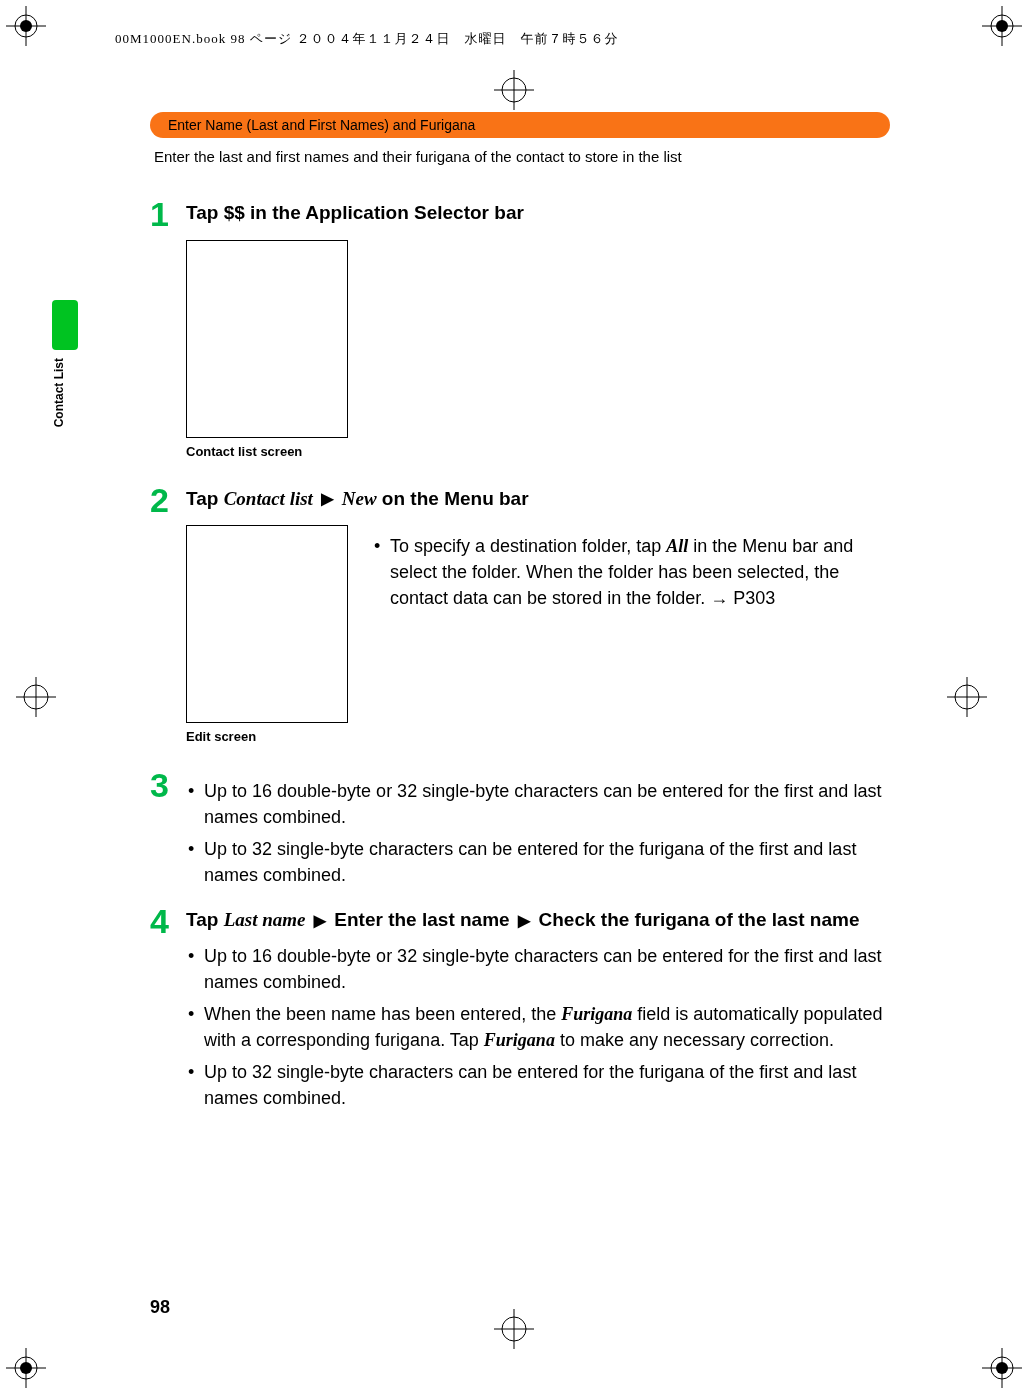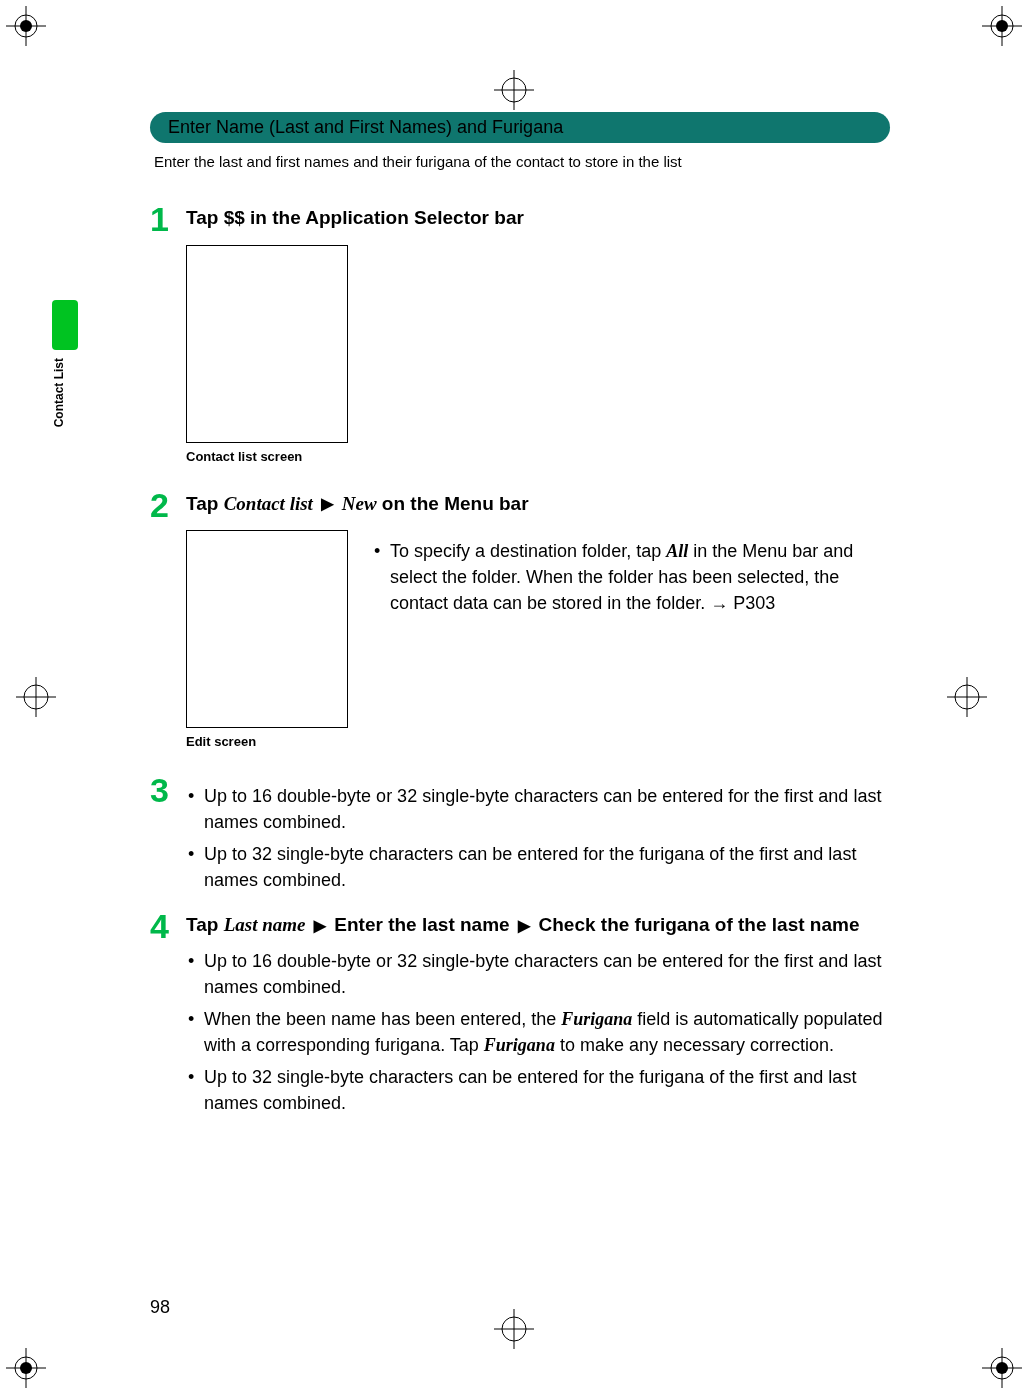--- a/index.html
+++ b/index.html
@@ -72,24 +72,24 @@
     font-family: Arial, Helvetica, sans-serif;
   }
 
   .content {
     position: absolute;
     top: 112px;
     left: 150px;
     width: 740px;
   }
   .section-head {
-    background: #0f766e;
+    background: #f97316;
     border-radius: 16px;
     padding: 5px 18px;
-    font-size: 18px;
+    font-size: 14px;
     color: #000;
   }
   .intro {
     margin: 10px 4px 34px;
     font-size: 15px;
   }
   .step {
     display: flex;
     position: relative;
     margin-bottom: 12px;
@@ -165,21 +165,21 @@
     left: 2px;
     top: 0;
   }
   .serif-it { font-family: "Times New Roman", Georgia, serif; font-style: italic; font-weight: bold; }
   .xref-arrow { font-family: Arial; }
   .page-number {
     position: absolute;
     left: 150px;
     bottom: 76px;
     font-family: "Arial Black", Arial, sans-serif;
-    font-weight: 400;
+    font-weight: 700;
     font-size: 18px;
   }
 </style>
 </head>
 <body>
 
 <div class="page">
 
   <div class="crop top-left">
     <svg width="60" height="60">
@@ -236,20 +236,21 @@
       </svg>
   </div>
   <div class="crosshair ch-right">
     <svg width="50" height="50">
         <circle cx="25" cy="25" r="12" fill="none" stroke="#000"></circle>
         <line x1="25" y1="5" x2="25" y2="45" stroke="#000"></line>
         <line x1="5" y1="25" x2="45" y2="25" stroke="#000"></line>
       </svg>
   </div>
 
+  <div class="header-note">00M1000EN.book  98 ページ  ２００４年１１月２４日　水曜日　午前７時５６分</div>
 
   <div class="side-tab">
     <div class="green-block"></div>
     <div class="vtext">Contact List</div>
   </div>
 
   <div class="content">
 
     <div class="section-head">Enter Name (Last and First Names) and Furigana</div>
     <div class="intro">Enter the last and first names and their furigana of the contact to store in the list</div>

